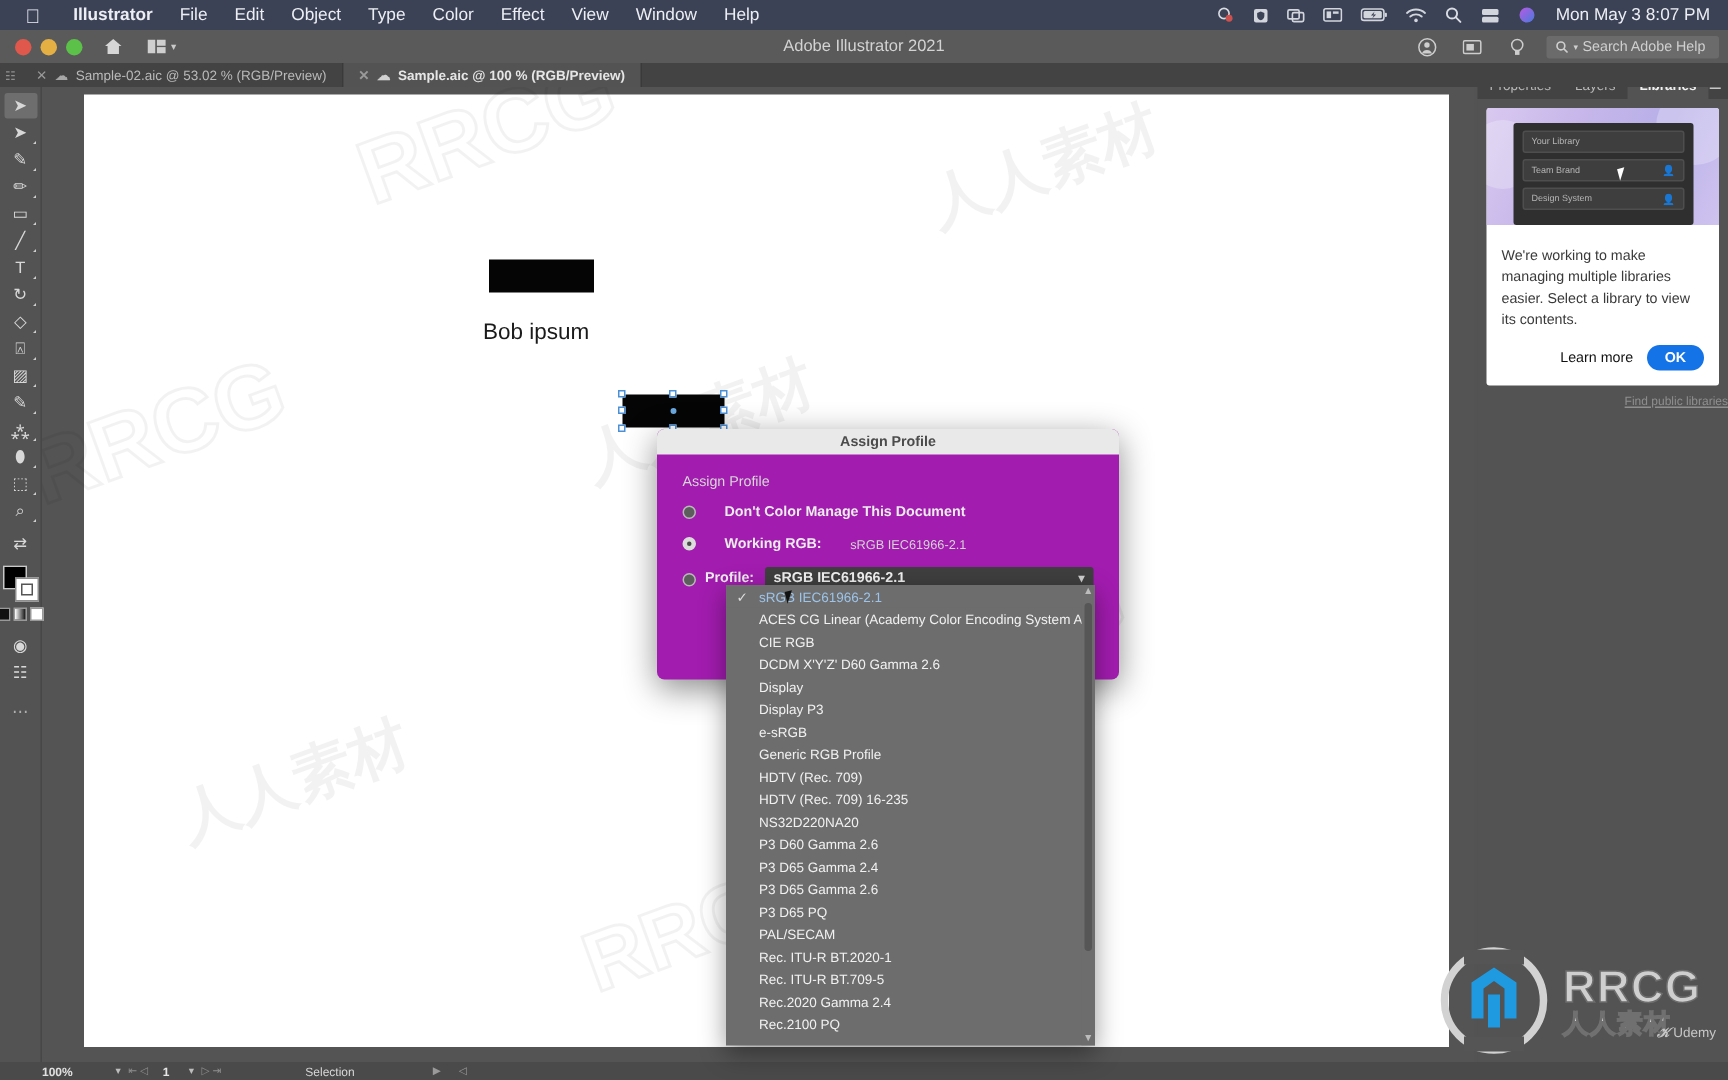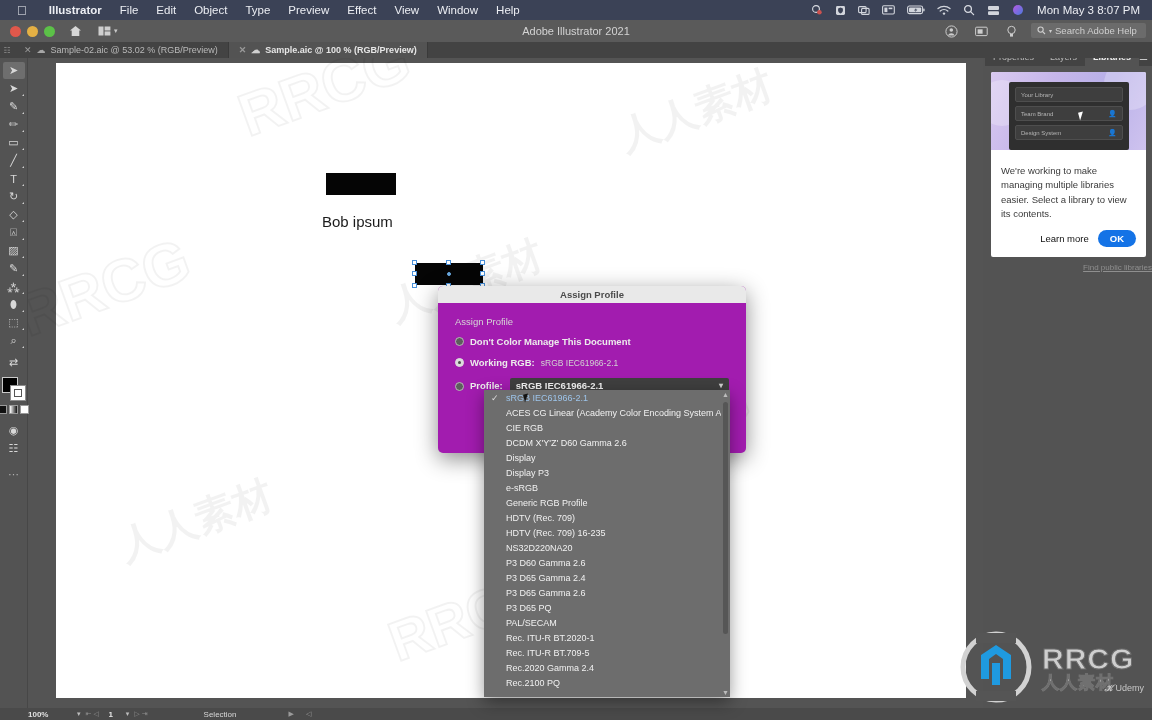--- a/index.html
+++ b/index.html
@@ -22,21 +22,21 @@
   #titlebar{position:absolute;left:0;top:20px;width:1152px;height:22px;
     background:#5a5a5a;display:flex;align-items:center;z-index:50;}
   .traffic{width:11px;height:11px;border-radius:50%;margin-left:6px;}
   .t-red{background:#e0584b;margin-left:10px;}
   .t-yel{background:#e4b044;}
   .t-grn{background:#5cc148;}
   #titlebar .homeic{margin-left:14px;color:#d6d6d6;font-size:12px;display:flex;align-items:center;}
   #titlebar .arrange{margin-left:16px;display:flex;align-items:center;gap:3px;color:#c9c9c9;}
   #titlebar .appname{position:absolute;left:0;right:0;text-align:center;
     color:#d3d3d3;font-size:11px;pointer-events:none;}
-  #titlebar .right{margin-left:auto;display:flex;align-items:flex-start;gap:10px;padding-right:6px;}
+  #titlebar .right{margin-left:auto;display:flex;align-items:center;gap:10px;padding-right:6px;}
   #titlebar .ricon{width:20px;height:16px;display:flex;align-items:center;justify-content:center;
     color:#cdcdcd;font-size:11px;}
   #helpsearch{height:15px;background:#6b6b6b;border-radius:2px;display:flex;align-items:center;
     padding:0 6px;color:#cfcfcf;font-size:9.5px;gap:3px;min-width:115px;}
 
   
   #tabbar{position:absolute;left:0;top:42px;width:1152px;height:16px;
     background:#434343;display:flex;align-items:stretch;z-index:45;font-size:9px;}
   .dragdots{width:14px;display:flex;align-items:center;justify-content:center;color:#8f8f8f;font-size:8px;}
   .doctab{display:flex;align-items:center;gap:5px;padding:0 10px;color:#b9b9b9;
@@ -102,21 +102,21 @@
   #findpublic{text-align:right;font-size:8px;color:#8f8f8f;margin-top:4px;text-decoration:underline;}
 
   
   #dialog{position:absolute;left:438px;top:286px;width:308px;height:167px;
     background:#a21caf;border-radius:5px;box-shadow:0 6px 22px rgba(0,0,0,.45);z-index:70;}
   #dlgtitle{height:17px;background:#e9e9e9;border-radius:5px 5px 0 0;
     display:flex;align-items:center;justify-content:center;
     font-size:9.5px;color:#4b4b4b;font-weight:bold;}
   #dlgbody{padding:13px 17px 0;color:#e2e2e2;}
   .dlglabel{font-size:9.5px;color:#d6d6d6;margin-bottom:9px;}
-  .radiorow{display:flex;align-items:center;gap:6px;margin-bottom:10px;font-size:9.5px;}
+  .radiorow{display:flex;align-items:center;gap:19px;margin-bottom:10px;font-size:9.5px;}
   .radio{width:9px;height:9px;border-radius:50%;border:1px solid #b9b9b9;background:#5d5d5d;
     flex:none;position:relative;}
   .radio.on{background:#dcdcdc;border-color:#dcdcdc;}
   .radio.on::after{content:"";position:absolute;left:2px;top:2px;width:3px;height:3px;
     border-radius:50%;background:#4a4a4a;}
   .rlabel{font-weight:bold;color:#ececec;}
   .rsub{color:#d2d2d2;font-weight:normal;font-size:8.5px;}
   #profilerow{display:flex;align-items:center;gap:7px;margin-top:2px;}
   #profilelabelwrap{display:flex;align-items:flex-end;gap:6px;font-size:9.5px;}
   #profileselect{flex:1;height:15px;background:#3f3f3f;border-radius:2px;
@@ -157,21 +157,21 @@
 </head>
 <body>
 
 <div id="menubar">
   <span class="apple"></span>
   <span class="mi bold">Illustrator</span>
   <span class="mi">File</span>
   <span class="mi">Edit</span>
   <span class="mi">Object</span>
   <span class="mi">Type</span>
-  <span class="mi">Preview</span>
+  <span class="mi">Color</span>
   <span class="mi">Effect</span>
   <span class="mi">View</span>
   <span class="mi">Window</span>
   <span class="mi">Help</span>
   <span class="spacer"></span>
   <span class="sysicon">
     <svg width="12" height="12" viewBox="0 0 12 12">
         <circle cx="5" cy="5" r="3.4" fill="none" stroke="#e6e8ee" stroke-width="1.1"></circle>
         <circle cx="8.4" cy="8.2" r="2.3" fill="#d9534f"></circle>
       </svg>

